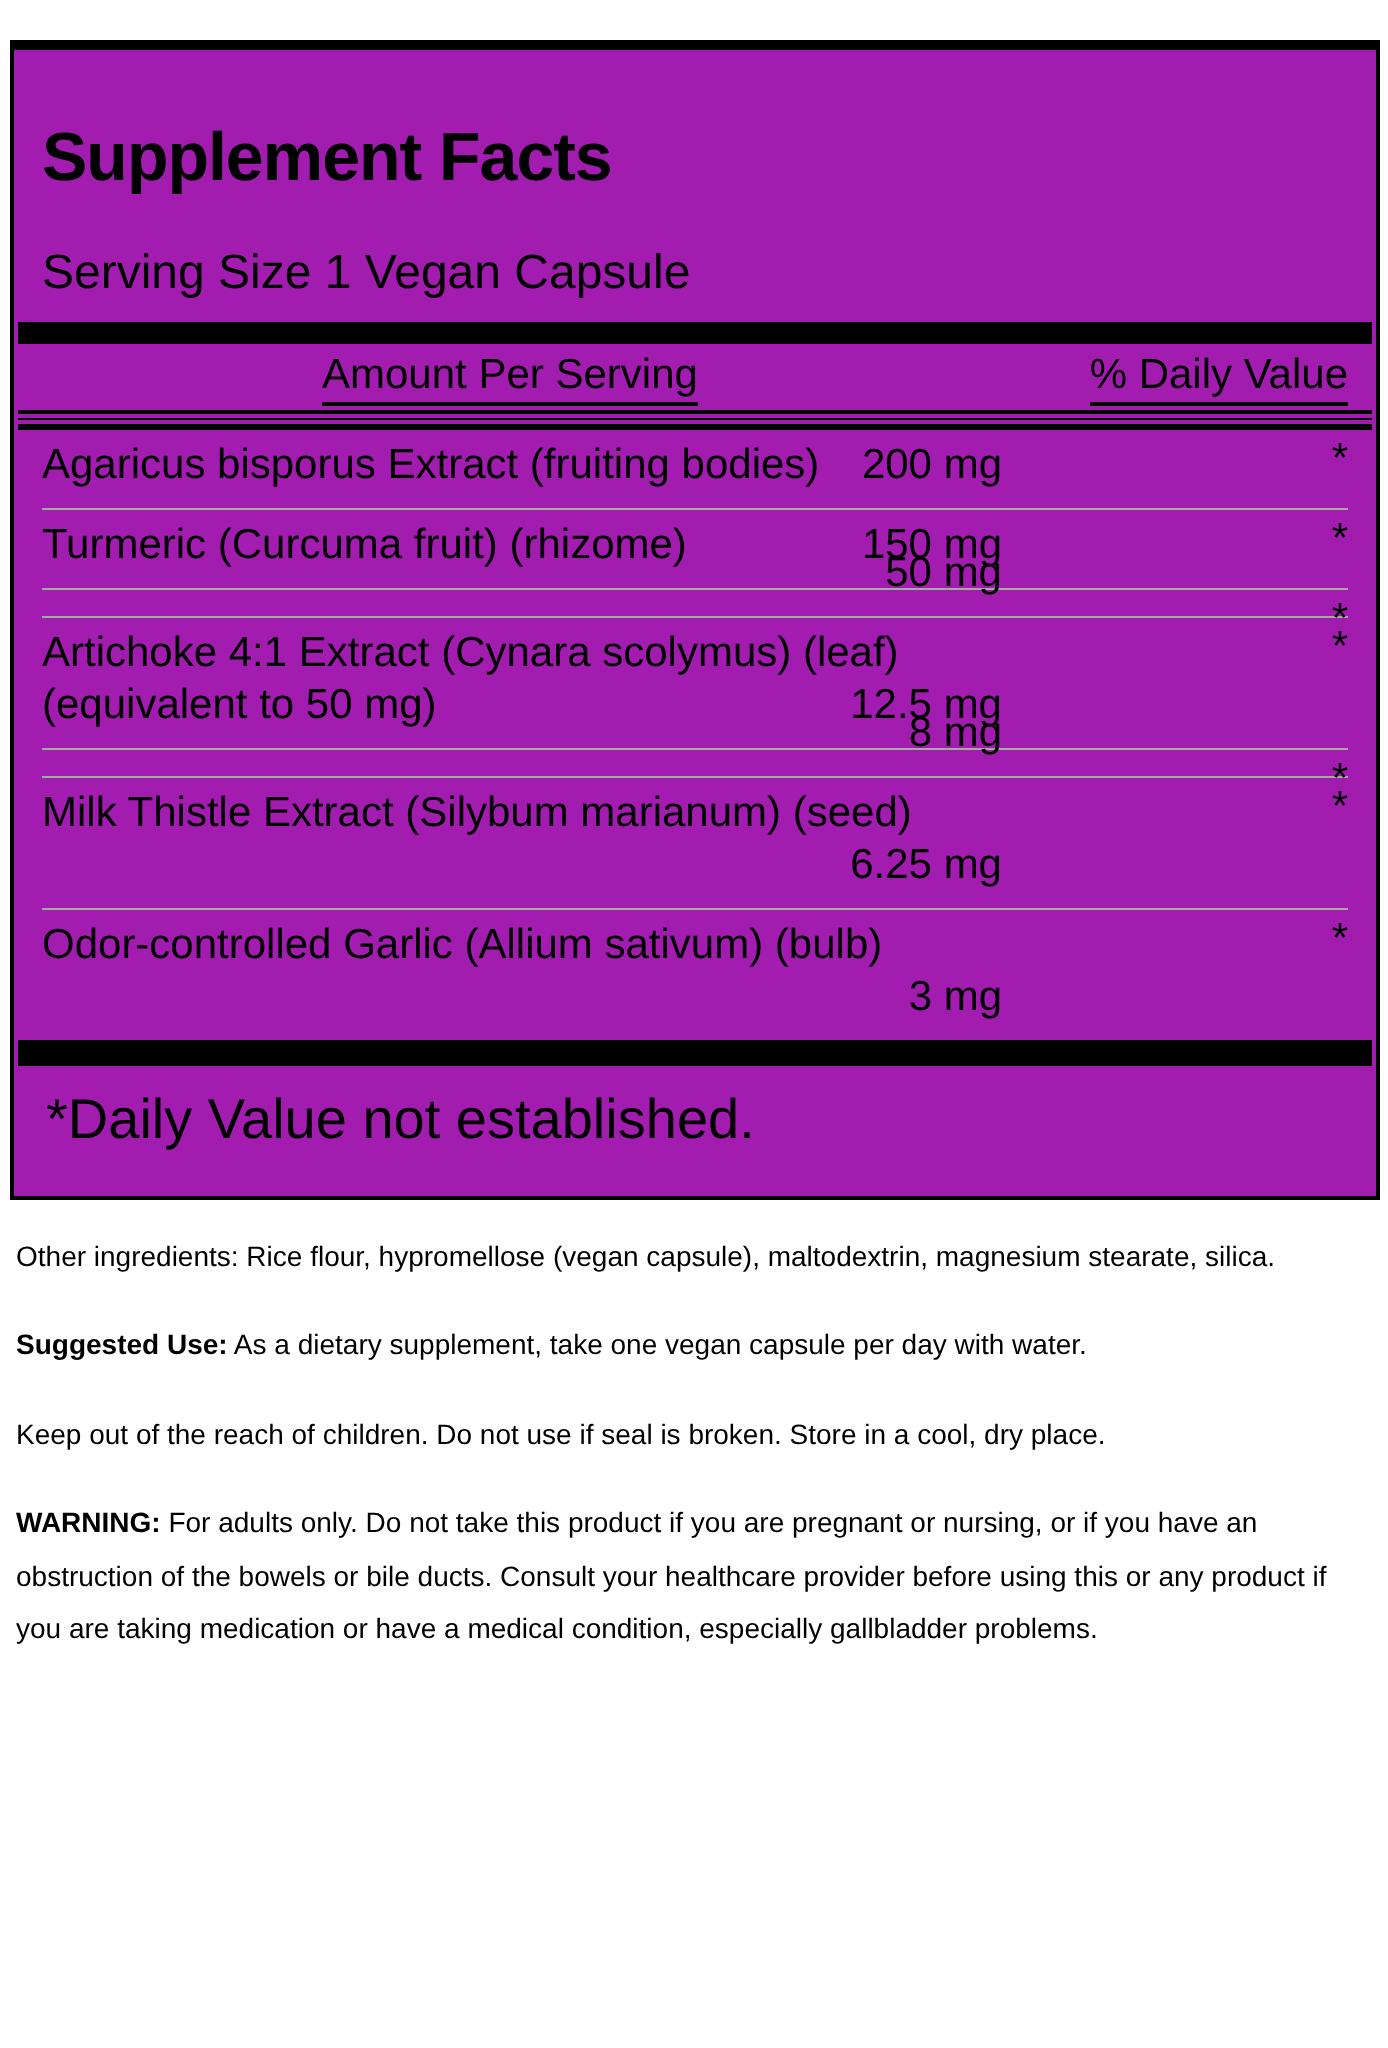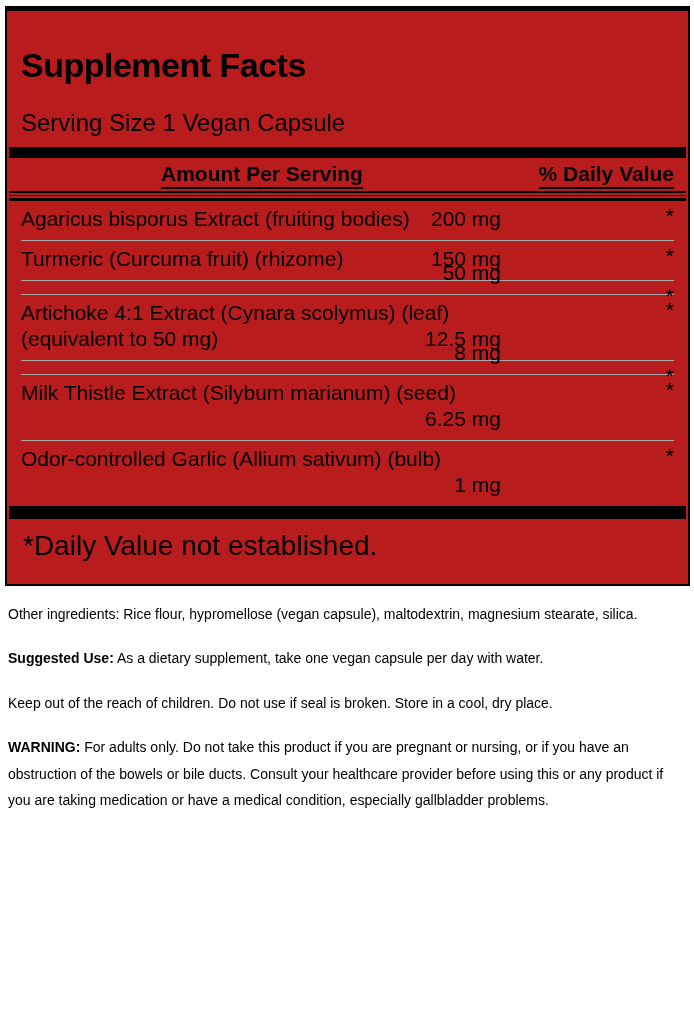--- a/index.html
+++ b/index.html
@@ -8,25 +8,25 @@
     height: 1024px;
     background: #ffffff;
     color: #000000;
     font-family: "Liberation Sans", sans-serif;
     overflow: hidden;
   }
   .label-page { width: 694px; height: 1024px; }
 
   
   .facts-box {
-    margin: 6px 4px 0 5px;
+    margin: 20px 4px 0 5px;
     border: 2px solid #000;
     border-top-width: 5px;
     padding: 0 14px;
-    background: #b91c1c;
+    background: #a21caf;
   }
   .panel-title {
     margin: 36px 0 0 0;
     font-size: 34px;
     line-height: 36px;
     font-weight: 700;
     letter-spacing: -0.5px;
   }
   .serving-size {
     margin-top: 28px;
@@ -35,21 +35,21 @@
   }
   .bar { background: #000; margin-left: -12px; margin-right: -12px; }
   .bar-top { height: 11px; margin-top: 12px; }
   .bar-bottom { height: 13px; }
 
   .col-header {
     display: flex;
     align-items: baseline;
     margin-top: 4px;
     font-size: 21px;
-    font-weight: 700;
+    font-weight: 400;
     line-height: 24px;
   }
   .col-header .ul { border-bottom: 2.5px solid #000; padding-bottom: 1px; }
   .col-amount-label { margin-left: 140px; }
   .col-dv-label { margin-left: auto; }
 
   .triple-rule { margin: 2px -12px 0 -12px; }
   .triple-rule .hl { background: #000; height: 1.5px; }
   .triple-rule .hl + .hl { margin-top: 2px; }
   .triple-rule .hl:last-child { height: 2.5px; }
@@ -140,21 +140,21 @@
           <div class="ing-amount">8 mg</div>
           <div class="ing-dv">*</div>
         </div>
         <div class="row">
           <div class="ing-name">Milk Thistle Extract (Silybum marianum) (seed)<br>&nbsp;</div>
           <div class="ing-amount">6.25 mg</div>
           <div class="ing-dv">*</div>
         </div>
         <div class="row">
           <div class="ing-name">Odor-controlled Garlic (Allium sativum) (bulb)<br>&nbsp;</div>
-          <div class="ing-amount">1 mg</div>
+          <div class="ing-amount">3 mg</div>
           <div class="ing-dv">*</div>
         </div>
       </div>
 
     <div class="bar bar-bottom"></div>
 
     <div class="footnote">*Daily Value not established.</div>
   </div>
 
   <div class="sections">

